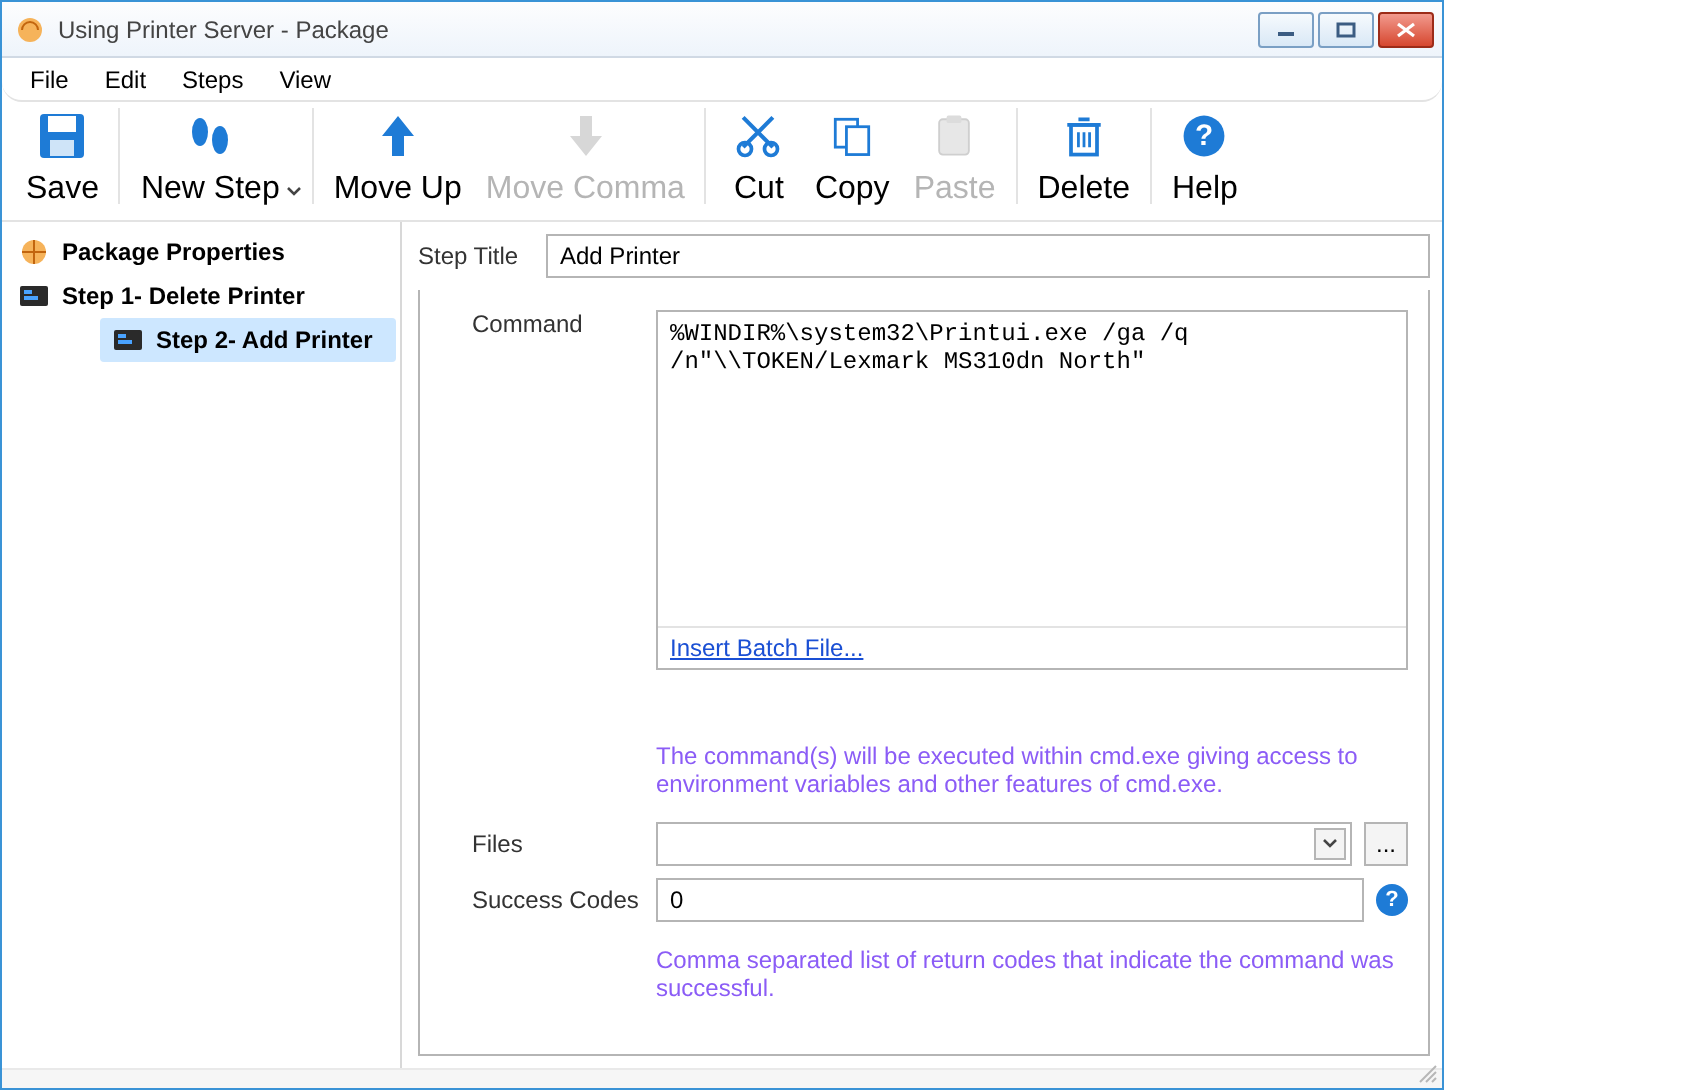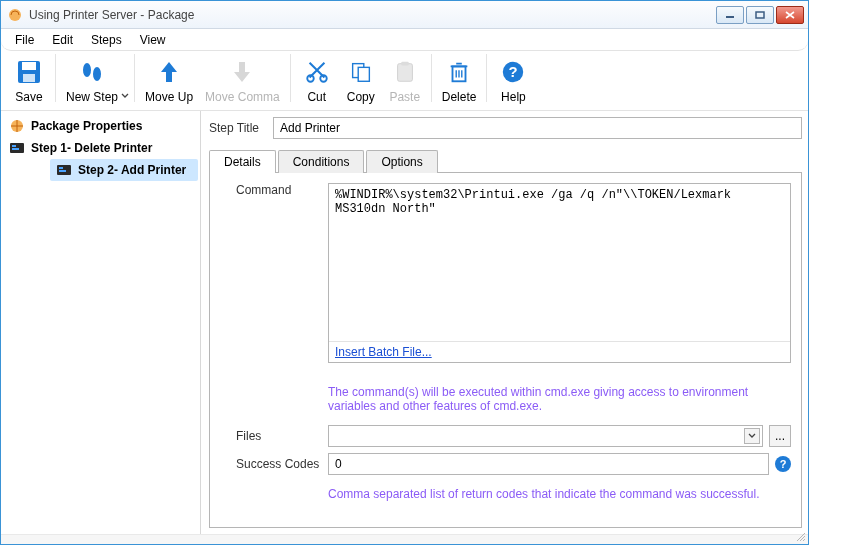--- a/index.html
+++ b/index.html
@@ -1,33 +1,33 @@
 <!DOCTYPE html>
 <html><head>
 <meta charset="utf-8">
 <style>
   * { box-sizing: border-box; }
   html, body { margin: 0; padding: 0; font-family: "Segoe UI", Tahoma, sans-serif; font-size: 12px; background: #fff; }
-  .window { width: 809px; height: 545px; border: 1px solid #3a93d6; display: flex; flex-direction: column; background: #fff; position: relative; }
+  .window { width: 722px; height: 545px; border: 1px solid #3a93d6; display: flex; flex-direction: column; background: #fff; position: relative; }
   .titlebar { height: 28px; background: linear-gradient(#fdfdfe,#eef4fb); border-bottom: 1px solid #d0d9e4; display: flex; align-items: center; padding: 0 4px 0 6px; }
   .titlebar .app-icon { width: 16px; height: 16px; margin-right: 6px; }
   .titlebar .title { flex: 1; color: #444; }
   .win-controls { display: flex; gap: 2px; }
   .win-btn { width: 28px; height: 18px; border: 1px solid #7a9fc4; background: linear-gradient(#f6fafd,#d9e8f6); border-radius: 2px; display:flex; align-items:center; justify-content:center; cursor:pointer; }
   .win-btn.close { background: linear-gradient(#f29a8e,#d6472f); border-color:#9c2b18; }
   .win-btn svg { display:block; }
 
   .menubar { height: 22px; display:flex; align-items:center; gap: 2px; padding: 0 6px; border-bottom: 1px solid #e3e3e3; border-radius: 10px; }
   .menu-item { padding: 2px 8px; cursor:pointer; border-radius:2px; }
 
   .toolbar { height: 60px; display:flex; align-items:flex-end; padding: 2px 6px 4px 6px; border-bottom:1px solid #e3e3e3; gap:0; }
   .tool-btn { display:flex; flex-direction:column; align-items:center; justify-content:flex-end; min-width:44px; height:56px; padding:2px 6px; cursor:pointer; border-radius:3px; }
   .tool-btn.disabled { color:#b5b5b5; cursor:default; }
   .tool-icon { width:30px; height:30px; margin-bottom:3px; display:flex; align-items:center; justify-content:center; }
-  .tool-label { font-size:12px; white-space:nowrap; }
+  .tool-label { font-size:16px; white-space:nowrap; }
   .tool-sep { width:1px; height:48px; background:#e3e3e3; margin:0 4px 4px 4px; }
   .tool-dropdown { width:10px; height:56px; display:flex; align-items:flex-end; justify-content:center; padding-bottom:6px; margin-left:-4px; cursor:pointer; }
 
   .body-area { flex:1; display:flex; min-height:0; }
   .sidebar { width:200px; border-right:1px solid #d8d8d8; background:#fff; padding:4px 2px; overflow:auto;font-weight:bold; }
   .tree-item { display:flex; align-items:center; gap:6px; padding:3px 6px; cursor:pointer; border-radius:2px; }
   .tree-item.selected { background:#cde7ff;margin-left:47px; }
   .tree-icon { width:16px; height:16px; flex-shrink:0; }
 
   .main { flex:1; display:flex; flex-direction:column; padding:6px 6px 6px 8px; min-width:0; }
@@ -224,25 +224,20 @@
       </div>
     </div>
 
     <div class="main">
 
       <div class="row">
         <span class="label" style="width:58px">Step Title</span>
         <input class="input-text" value="Add Printer" style="">
       </div>
 
-      <div class="tabs">
-        <div class="tab active">Details</div>
-        <div class="tab">Conditions</div>
-        <div class="tab">Options</div>
-      </div>
 
       <div class="tab-panel">
 
         <div class="cmd-row">
           <span class="label">Command</span>
           <div class="cmd-box">
             <textarea class="cmd-text" style="">%WINDIR%\system32\Printui.exe /ga /q /n"\\TOKEN/Lexmark MS310dn North"</textarea>
             <div class="cmd-link-bar">
               <a>Insert Batch File...</a>
             </div>

